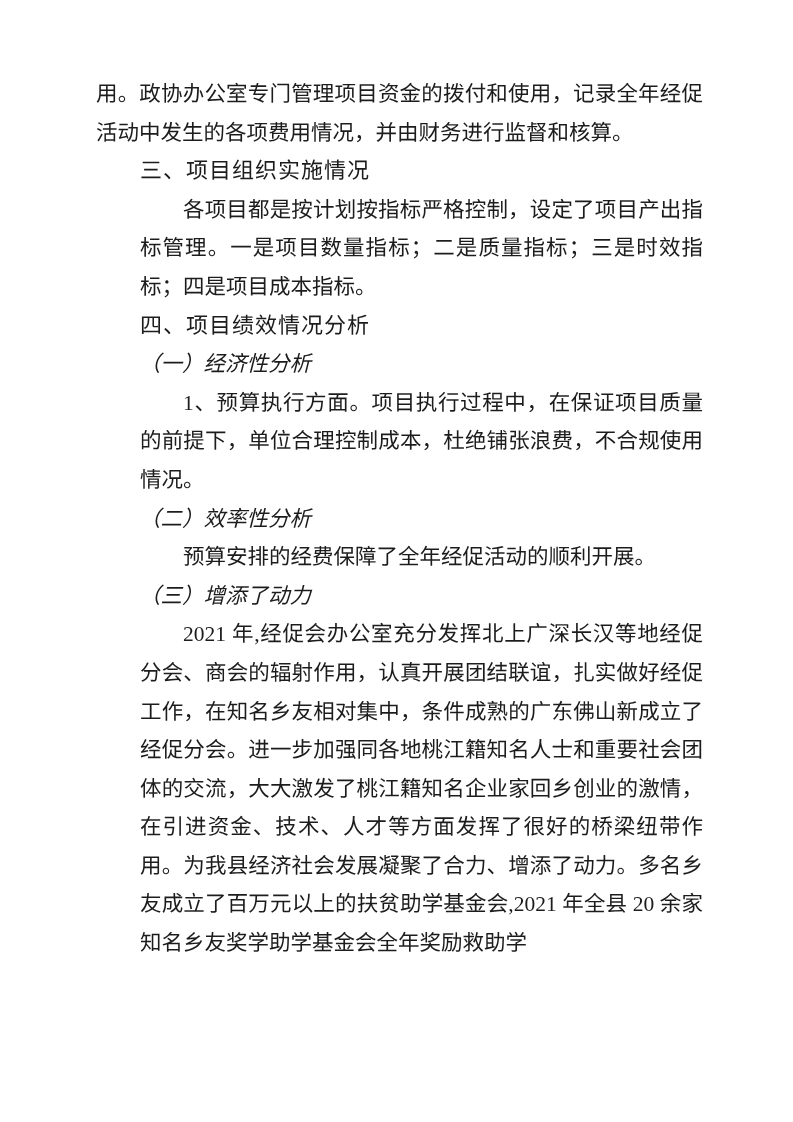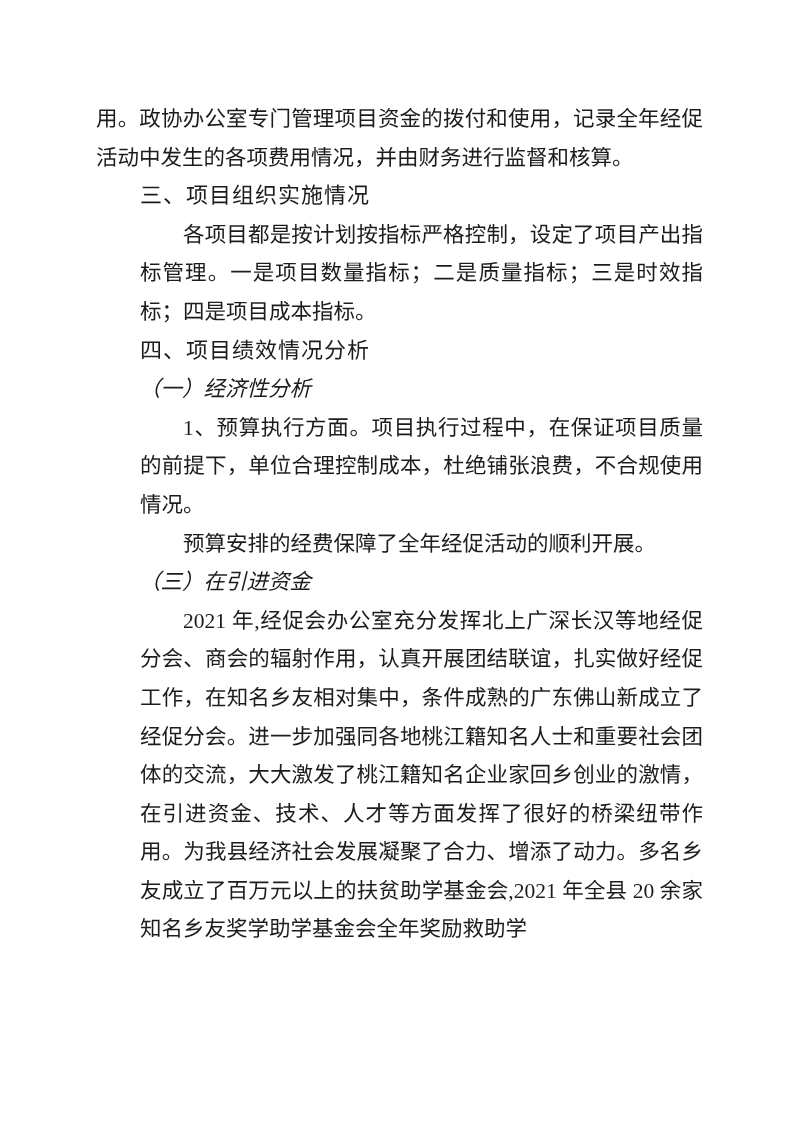--- a/index.html
+++ b/index.html
@@ -10,21 +10,21 @@
   .page {
     position: relative;
     width: 793px;
     height: 1122px;
     background: #ffffff;
     overflow: hidden;
   }
   .content {
     position: absolute;
     left: 96px;
-    top: 100px;
+    top: 75px;
     width: 607px;
     color: #1c1c1c;
     font-family: "Liberation Serif", "DejaVu Serif", serif;
     font-size: 21.5px;
     line-height: 38.6px;
     text-align: justify;
     text-justify: inter-character;
   }
   .block {
     margin: 0;
@@ -55,17 +55,18 @@
 <body>
 
 <div class="page">
   <div class="content">
     <p class="block paragraph-continuation">用。政协办公室专门管理项目资金的拨付和使用，记录全年经促活动中发生的各项费用情况，并由财务进行监督和核算。</p>
     <p class="block heading">三、项目组织实施情况</p>
     <p class="block paragraph">各项目都是按计划按指标严格控制，设定了项目产出指标管理。一是项目数量指标；二是质量指标；三是时效指标；四是项目成本指标。</p>
     <p class="block heading">四、项目绩效情况分析</p>
     <p class="block subheading">（一）经济性分析</p>
     <p class="block paragraph">1、预算执行方面。项目执行过程中，在保证项目质量的前提下，单位合理控制成本，杜绝铺张浪费，不合规使用情况。</p>
+    <p class="block subheading">（二）效率性分析</p>
     <p class="block paragraph">预算安排的经费保障了全年经促活动的顺利开展。</p>
-    <p class="block subheading">（三）在引进资金</p>
+    <p class="block subheading">（三）增添了动力</p>
     <p class="block paragraph">2021 年,经促会办公室充分发挥北上广深长汉等地经促分会、商会的辐射作用，认真开展团结联谊，扎实做好经促工作，在知名乡友相对集中，条件成熟的广东佛山新成立了经促分会。进一步加强同各地桃江籍知名人士和重要社会团体的交流，大大激发了桃江籍知名企业家回乡创业的激情，在引进资金、技术、人才等方面发挥了很好的桥梁纽带作用。为我县经济社会发展凝聚了合力、增添了动力。多名乡友成立了百万元以上的扶贫助学基金会,2021 年全县 20 余家知名乡友奖学助学基金会全年奖励救助学</p>
   </div>
 </div>
 
 </body></html>

